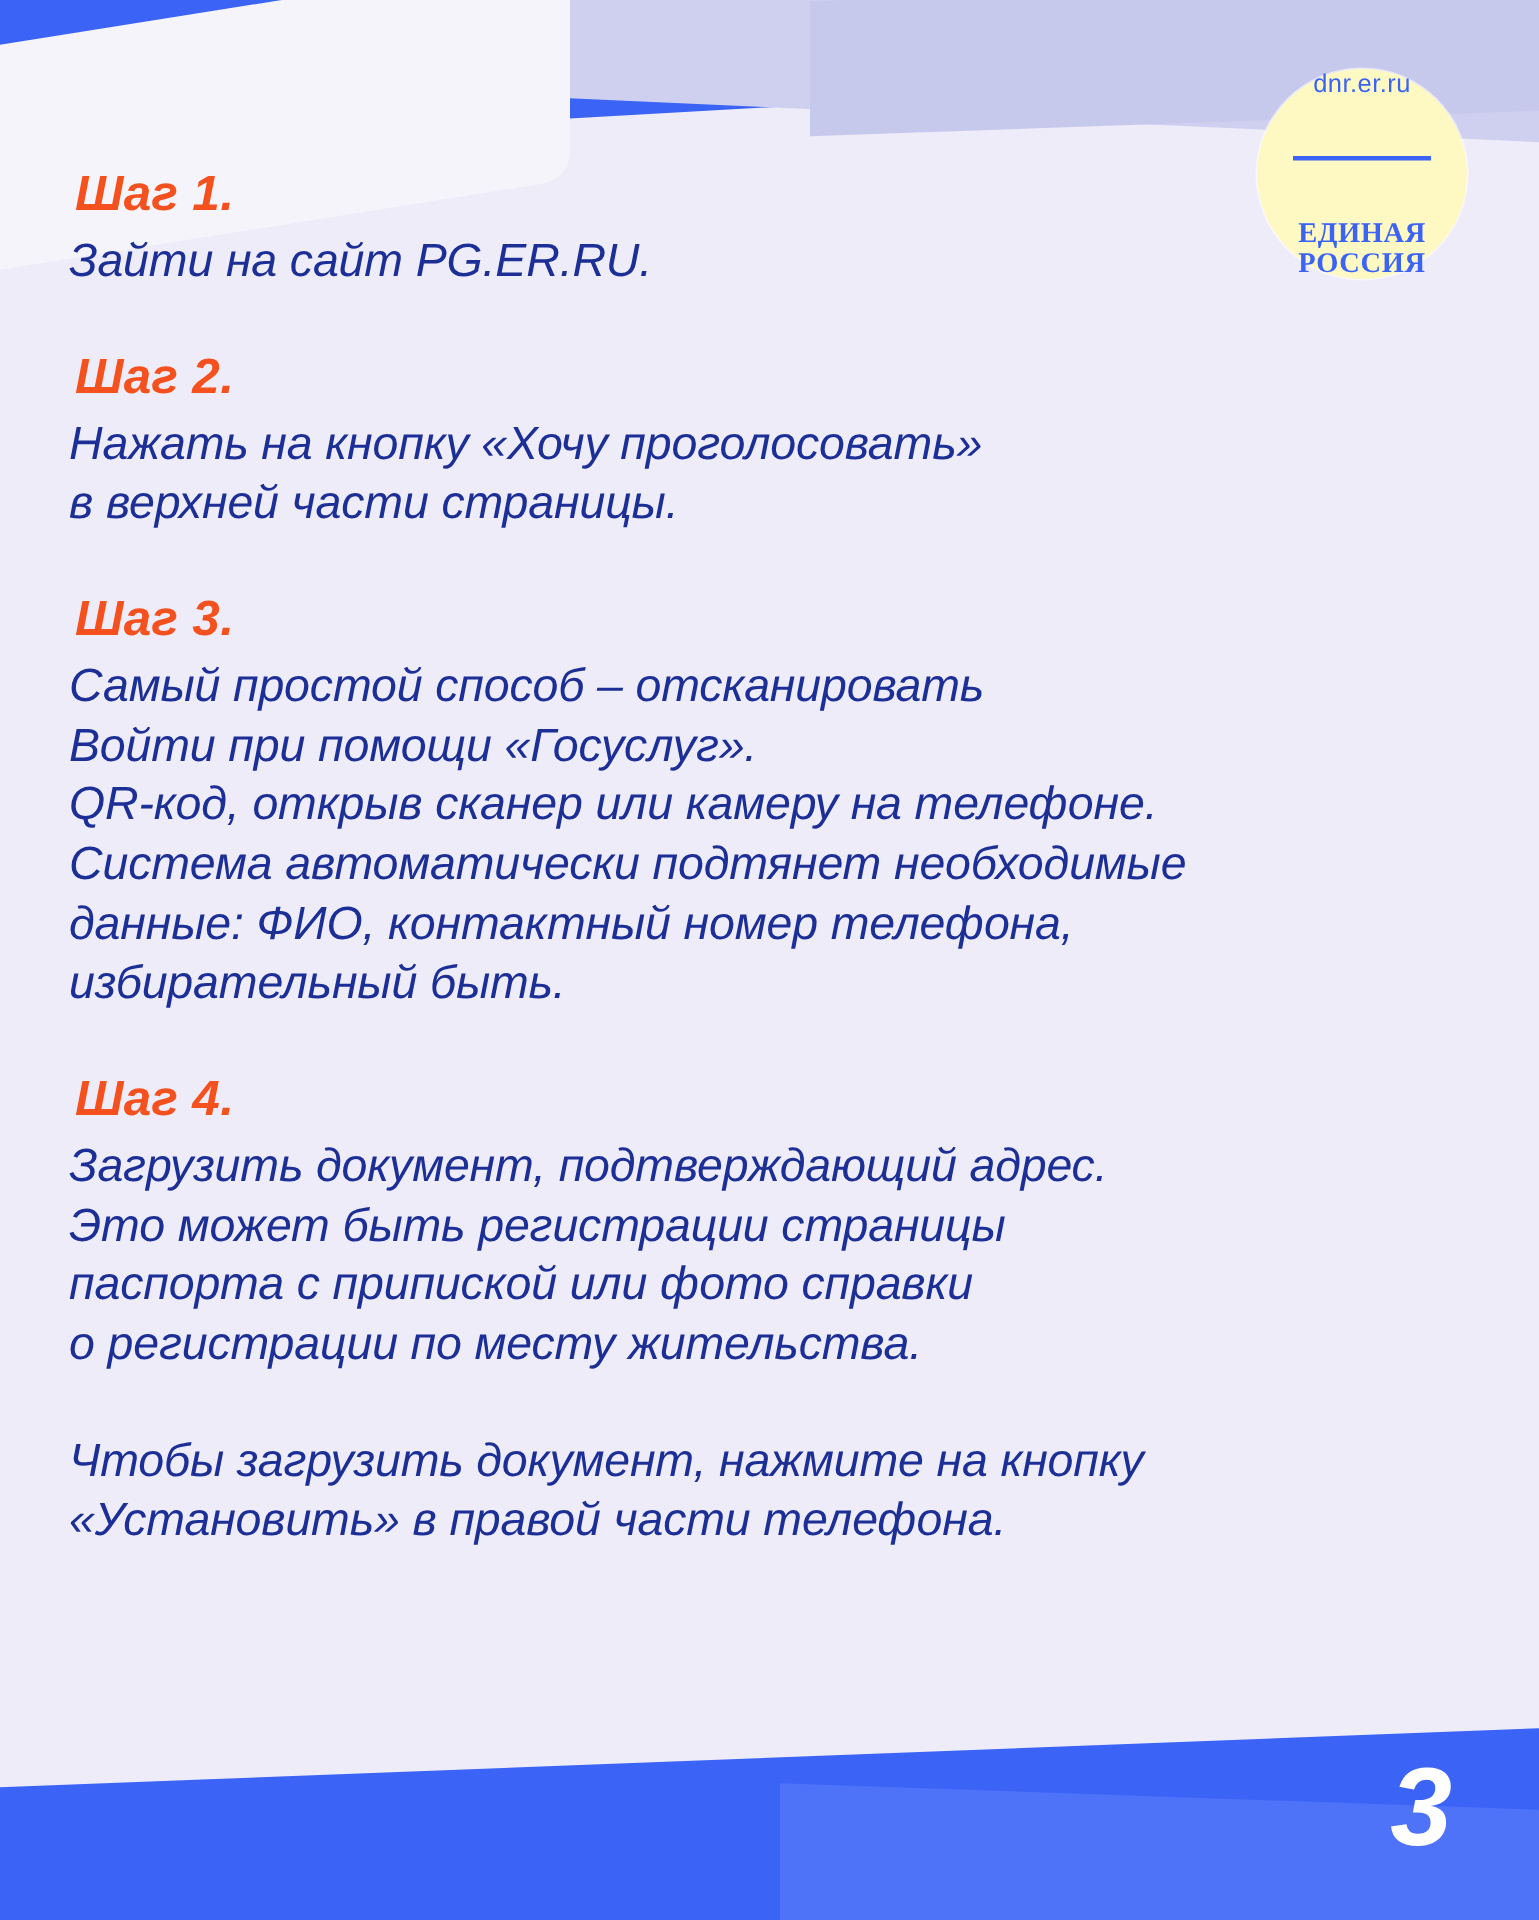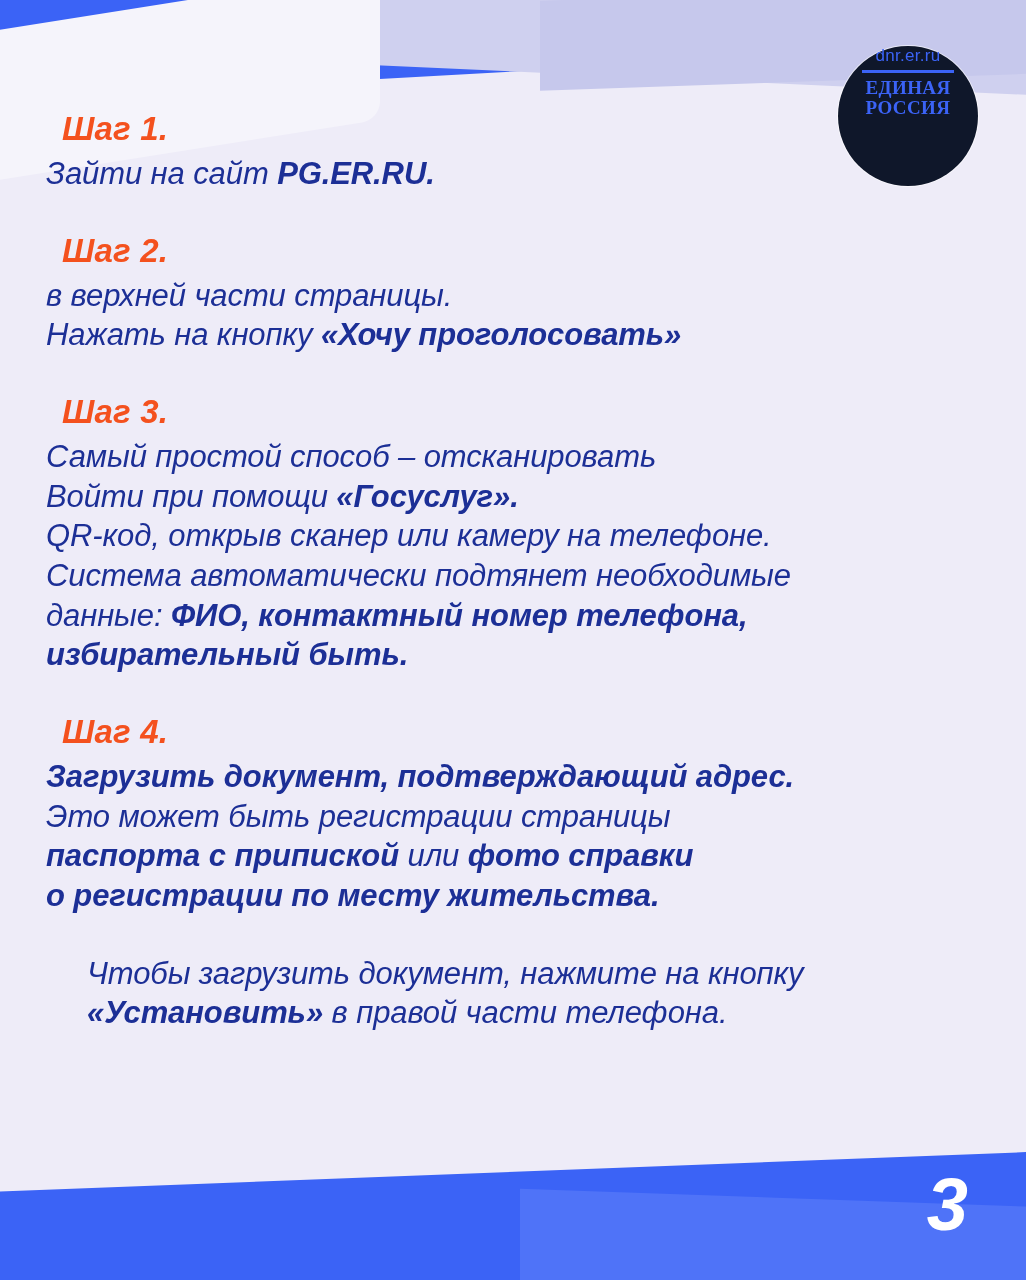--- a/index.html
+++ b/index.html
@@ -63,25 +63,25 @@
   }
 
   
   .logo {
     position: absolute;
     top: 46px;
     left: 838px;
     width: 140px;
     height: 140px;
     border-radius: 50%;
-    background: #0f172a;
+    background: #fef9c3;
     display: flex;
     flex-direction: column;
     align-items: center;
-    justify-content: flex-start;
+    justify-content: space-between;
     box-shadow: 0 0 0 1px rgba(255,255,255,0.6);
   }
   .logo-url {
     font-size: 17px;
     color: #3b63f6;
     letter-spacing: 0.3px;
     margin-bottom: 4px;
   }
   .logo-rule {
     width: 92px;
@@ -106,39 +106,38 @@
     left: 46px;
     width: 940px;
   }
 
   .step-label {
     color: #f4511e;
     font-weight: bold;
     font-style: italic;
     font-size: 33px;
     letter-spacing: 0.2px;
-    margin: 0 0 6px 16px;
+    margin: 0 0 6px 4px;
   }
   .para {
     color: #1c2f96;
     font-style: italic;
     font-size: 31px;
     line-height: 1.28;
     margin: 0;
     letter-spacing: -0.1px;
   }
   .para b {
-    font-weight: bold;
+    font-weight: normal;
   }
   .block {
     margin-bottom: 38px;
   }
   .block.tight {
     margin-bottom: 34px;
-    margin-left: 41px;
   }
 
   
   .page-num {
     position: absolute;
     right: 58px;
     bottom: 38px;
     color: #ffffff;
     font-size: 74px;
     font-weight: bold;
@@ -186,22 +185,22 @@
   </div>
 
   <div class="content">
 
   <div class="block">
         <p class="step-label">Шаг 1.</p>
         <p class="para"><span>Зайти на сайт </span><b>PG.ER.RU.</b></p>
       </div>
       <div class="block">
         <p class="step-label">Шаг 2.</p>
+        <p class="para"><span>Нажать на кнопку </span><b>«Хочу проголосовать»</b></p>
         <p class="para"><span>в верхней части страницы.</span></p>
-        <p class="para"><span>Нажать на кнопку </span><b>«Хочу проголосовать»</b></p>
       </div>
       <div class="block">
         <p class="step-label">Шаг 3.</p>
         <p class="para"><span>Самый простой способ – отсканировать</span></p>
         <p class="para"><span>Войти при помощи </span><b>«Госуслуг».</b></p>
         <p class="para"><span>QR-код, открыв сканер или камеру на телефоне.</span></p>
         <p class="para"><span>Система автоматически подтянет необходимые</span></p>
         <p class="para"><span>данные: </span><b>ФИО, контактный номер телефона,</b></p>
         <p class="para"><b>избирательный быть.</b></p>
       </div>

